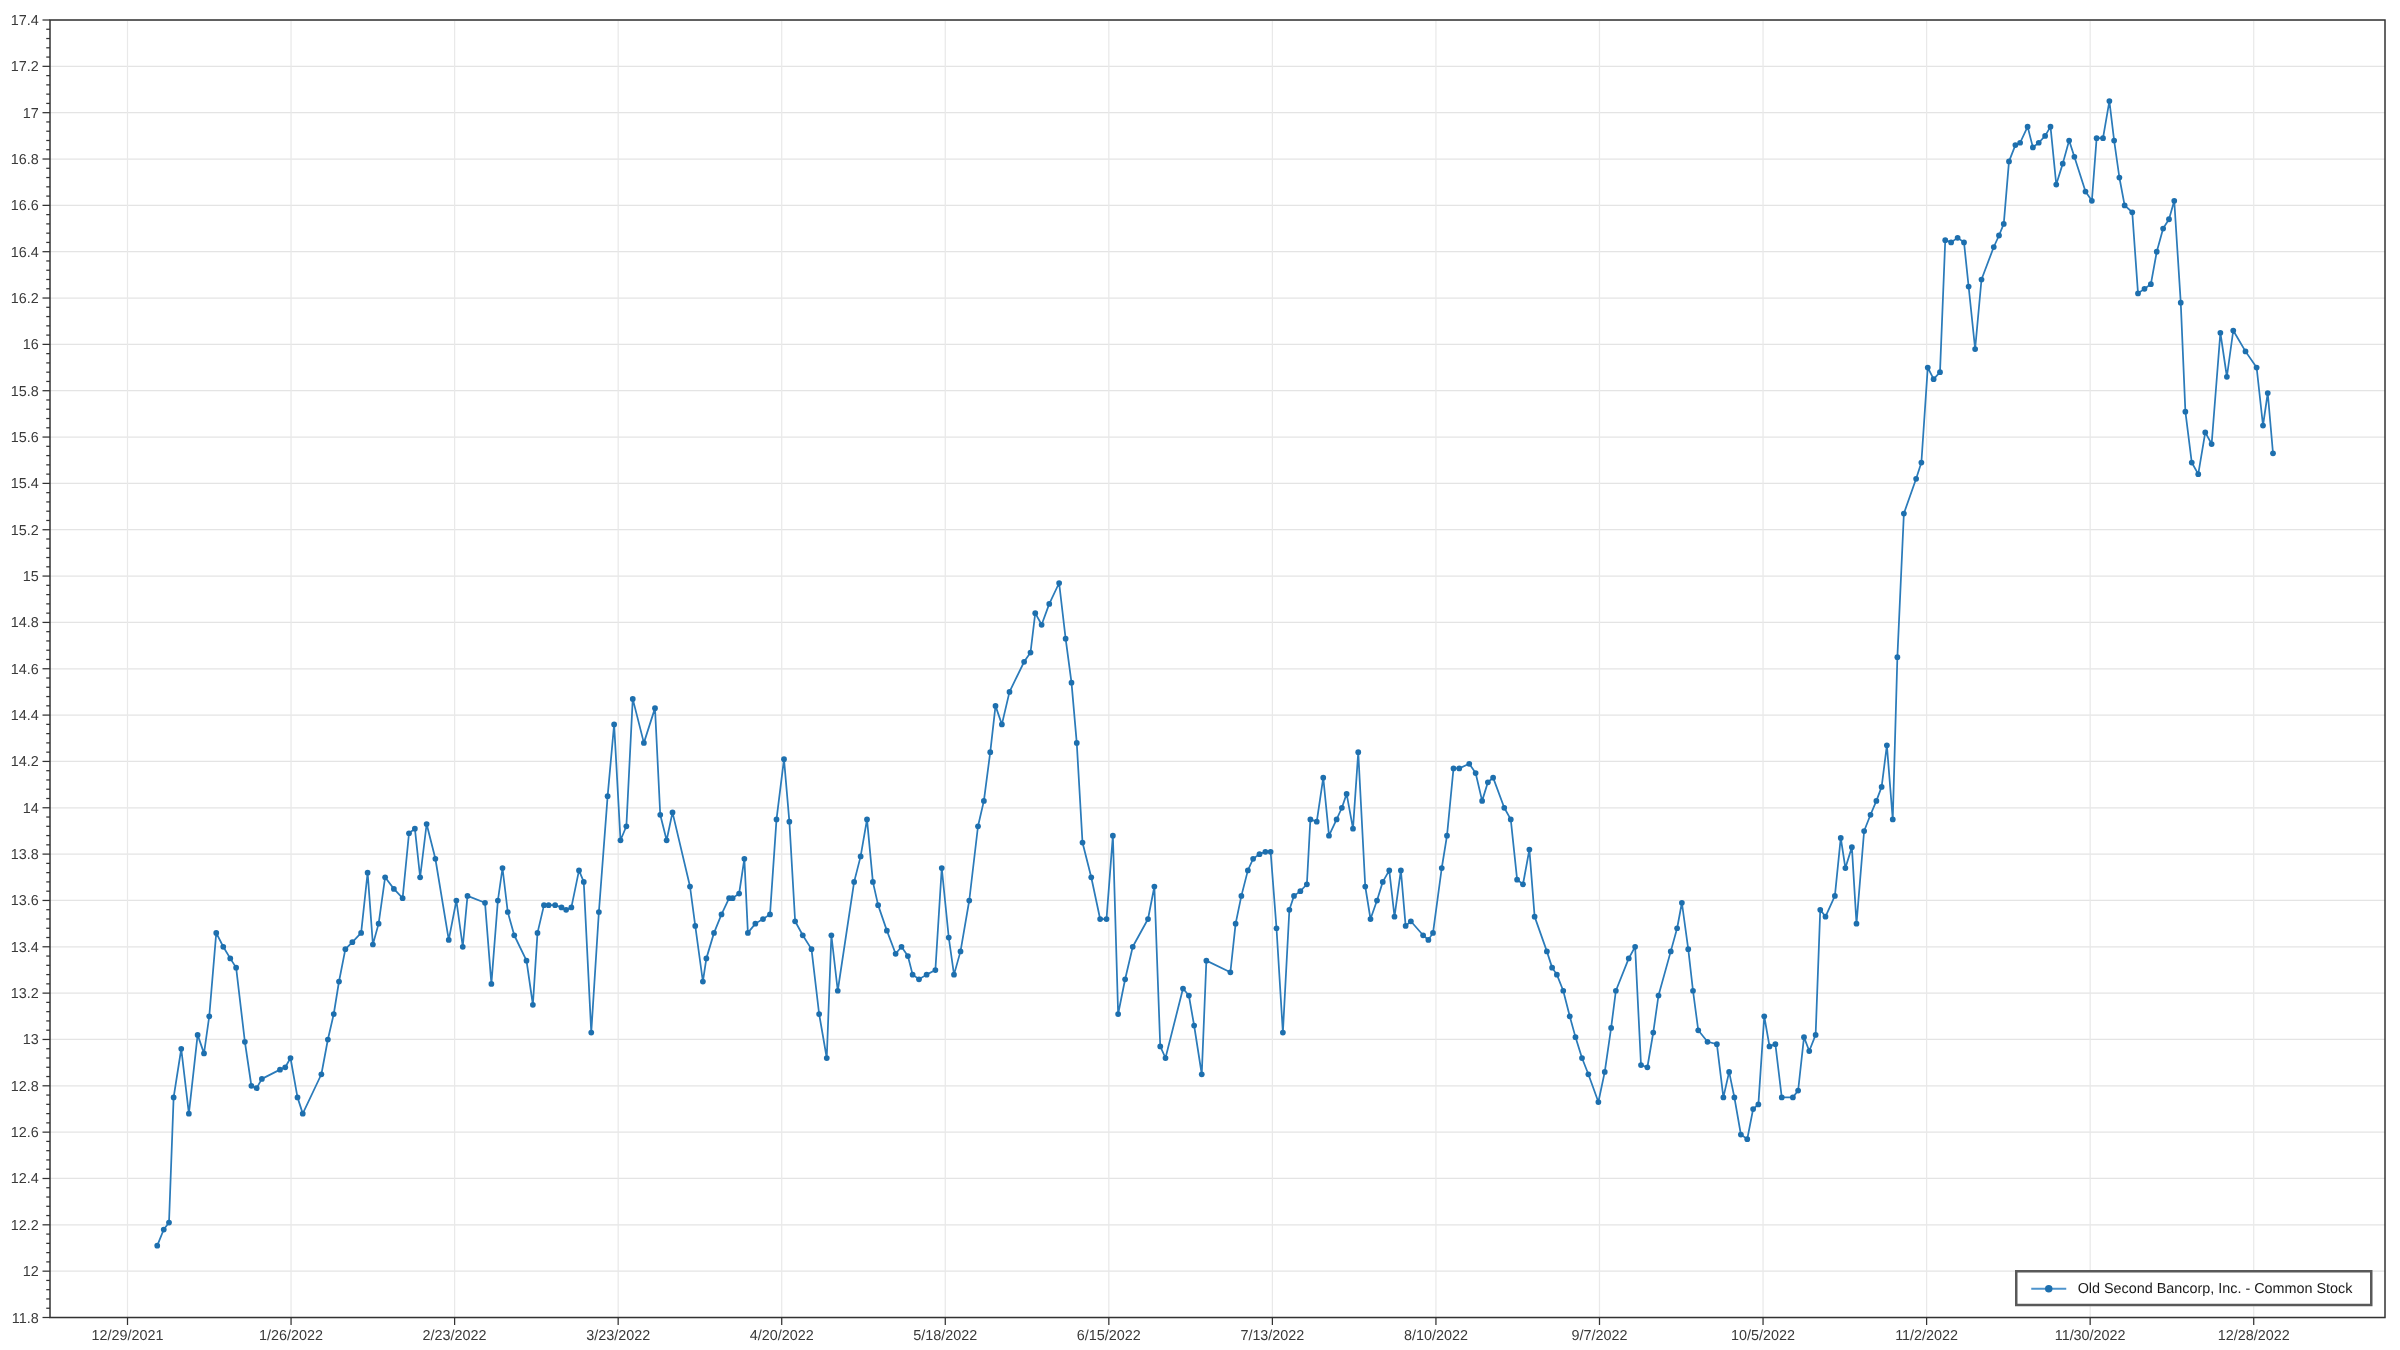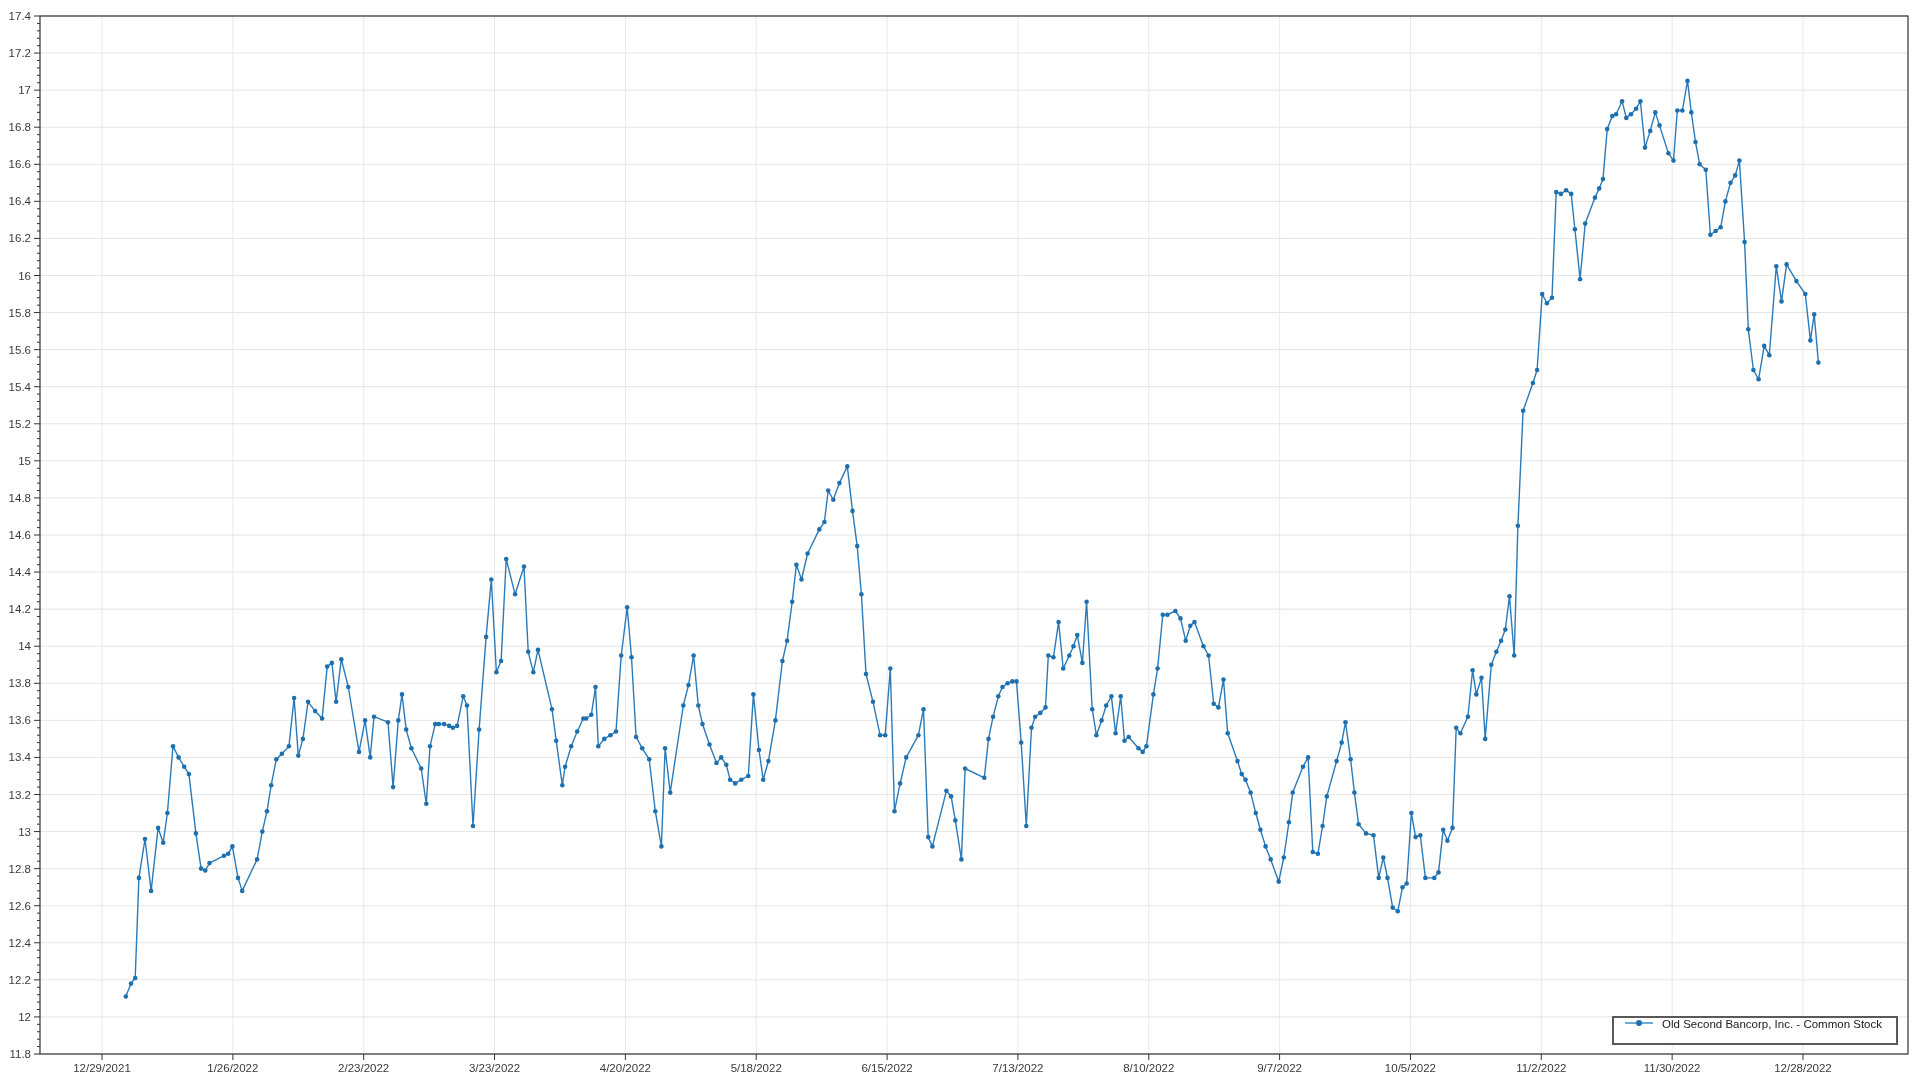--- a/index.html
+++ b/index.html
@@ -8,20 +8,21 @@
   svg text{font-family:"Liberation Sans","DejaVu Sans",sans-serif;}
   .legend-box{
     position:absolute;
     right:22px;
     top:1016px;
     height:29px;
     box-sizing:border-box;
     background:#ffffff;
     border:2px solid #595959;
     display:flex;
+    align-items:center;
     padding:0 14px 0 10px;
     gap:8px;
     z-index:5;
   }
   .legend-label{
     font-size:11.5px;
     color:#1a1a1a;
     white-space:nowrap;
   }
 </style>

